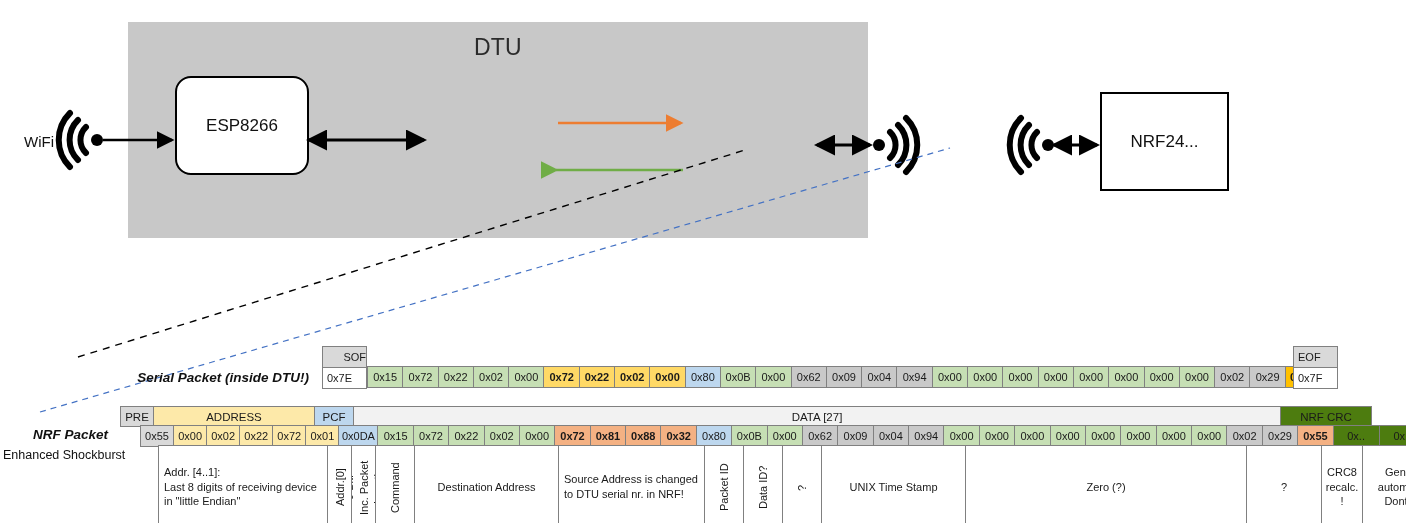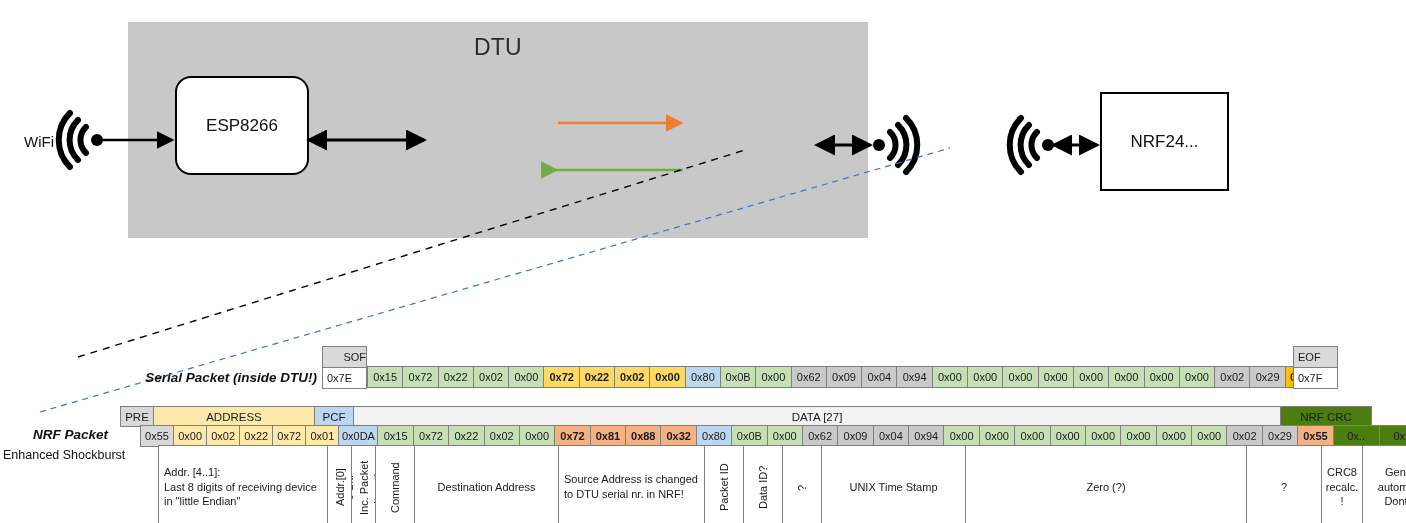--- a/index.html
+++ b/index.html
@@ -118,21 +118,21 @@
     <path d="M1029,125 A28,28 0 0 0 1029,165"></path>
     <path d="M1021,118 A38,38 0 0 0 1021,172"></path>
   </g>
   <line x1="1054" y1="145" x2="1097" y2="145" stroke="#000" stroke-width="3" marker-end="url(#ah-black)" marker-start="url(#ah-black-s)"></line>
 
   <line x1="78" y1="357" x2="745" y2="150" stroke="#000" stroke-width="1.4" stroke-dasharray="7,6"></line>
 
   <line x1="40" y1="412" x2="950" y2="148" stroke="#4472c4" stroke-width="1.2" stroke-dasharray="6,5"></line>
 </svg>
 
-<div class="side-label" style="left:12px;top:370px;width:305px;">Serial Packet (inside DTU!)</div>
+<div class="side-label" style="left:4px;top:370px;width:305px;">Serial Packet (inside DTU!)</div>
 
 <table class="tbl" style="left:322px;top:346px;width:45px;">
   <tbody>
       <tr>
         <td class="c-grey" style="text-align:right;padding-left:16px;">SOF</td>
       </tr>
   <tr>
         <td class="c-white" style="text-align:left;padding-left:4px;">0x7E</td>
       </tr>
 </tbody>

